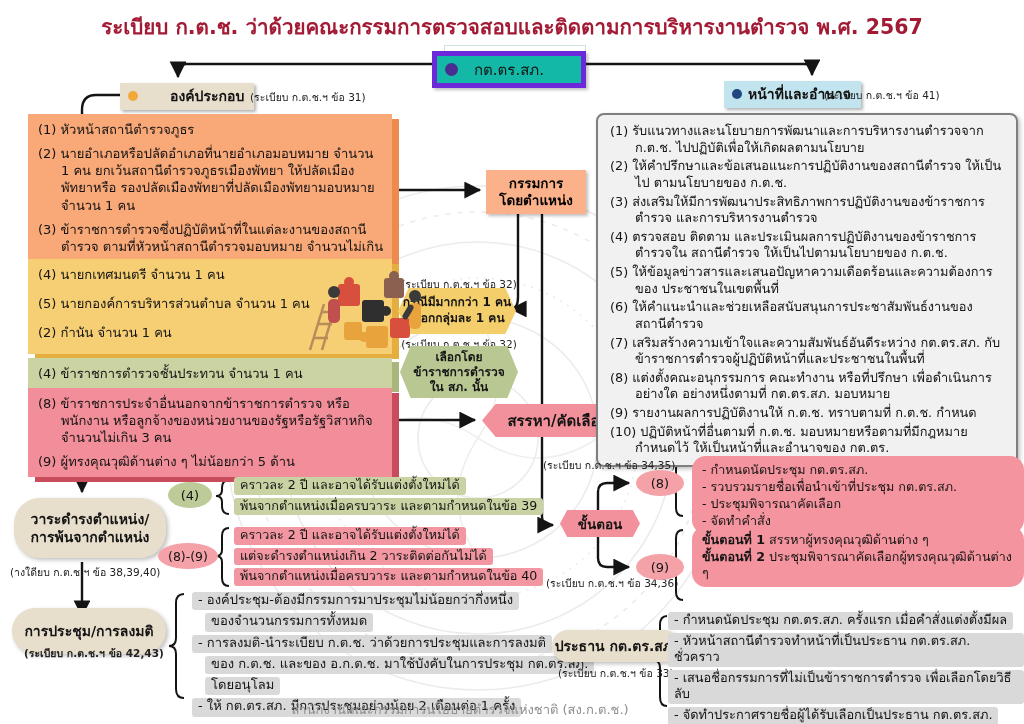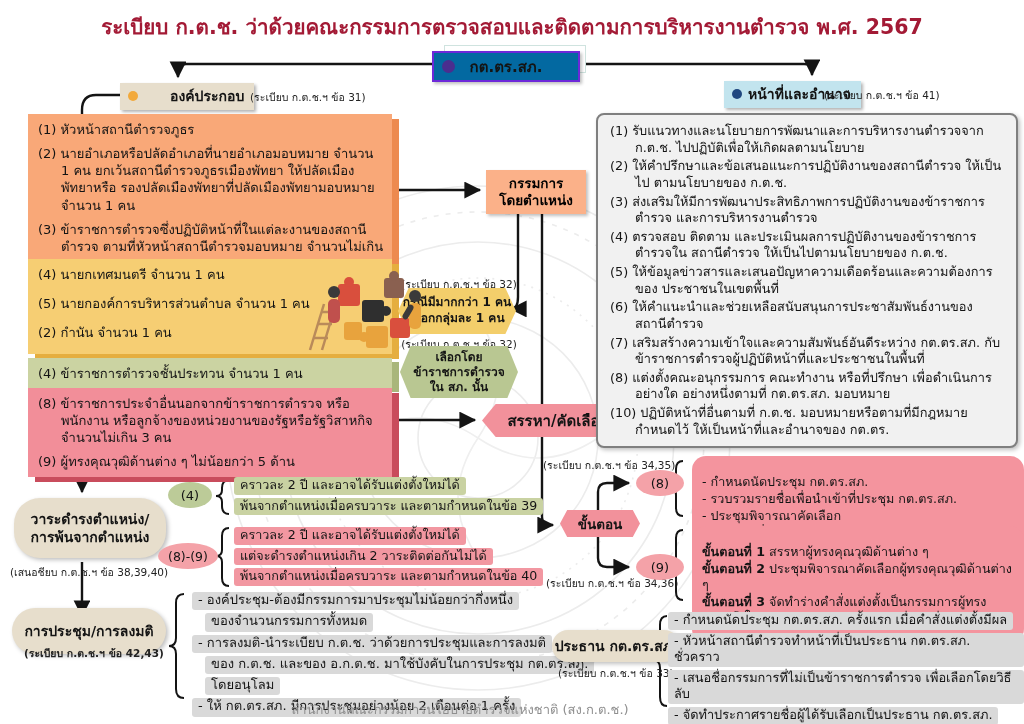--- a/index.html
+++ b/index.html
@@ -4,22 +4,22 @@
 <style>
   html,body{margin:0;padding:0;}
   body{font-family:"DejaVu Sans","Liberation Sans",sans-serif;background:#fff;}
   #stage{position:relative;width:1024px;height:724px;background:#fff;overflow:hidden;}
   .abs{position:absolute;}
   .z2{z-index:2;}
   
   .title{left:0;top:10px;width:1024px;text-align:center;font-size:20.5px;font-weight:bold;color:#A31A35;}
   
   .root-card{left:444px;top:45px;width:140px;height:26px;background:#fff;border:1px solid #cfe3df;}
-  .root-box{left:432px;top:51px;width:144px;height:27px;background:#0369a1;border:2px solid #6d28d9;
-    display:flex;align-items:center;justify-content:center;font-weight:bold;font-size:15px;color:#141414;
+  .root-box{left:432px;top:51px;width:144px;height:27px;background:#14b8a6;border:5px solid #6d28d9;
+    display:flex;align-items:center;justify-content:center;font-weight:normal;font-size:15px;color:#141414;
     box-shadow:2px 2px 3px rgba(0,0,0,.25);}
   .root-dot{position:absolute;left:8px;top:7px;width:13px;height:13px;border-radius:50%;background:#4A2E8F;}
   
   .hdr{display:flex;align-items:center;gap:6px;font-weight:bold;font-size:14px;color:#141414;
     padding:2px 10px 3px 8px;box-shadow:2px 2px 3px rgba(0,0,0,.3);}
   .hdr-left{left:120px;top:83px;background:#E7DECC;gap:32px;}
   .hdr-right{left:724px;top:81px;background:#C2E4EE;}
   .dot{width:10px;height:10px;border-radius:50%;display:inline-block;flex:0 0 auto;}
   .ref{font-size:10.5px;color:#222;}
   
@@ -44,21 +44,21 @@
   
   .duties{left:596px;top:113px;width:394px;background:#F1F1F1;border:2px solid #7F7F7F;border-radius:8px;
     padding:8px 12px 8px 12px;font-size:12.8px;line-height:1.3;color:#141414;box-shadow:2px 2px 4px rgba(0,0,0,.25);}
   .duty{padding-left:25px;text-indent:-25px;}
   .duty + .duty{margin-top:2px;}
   
   .ell{border-radius:50%;display:flex;align-items:center;justify-content:center;font-size:13px;color:#141414;}
   .ell-pink{background:#F4A2A8;}
   .ell-green{background:#BCCB98;}
   
-  .pbox{background:#F4949E;border-radius:14px;padding:18px 10px;font-size:12.6px;line-height:1.26;color:#141414;}
+  .pbox{background:#F4949E;border-radius:14px;padding:6px 10px;font-size:12.6px;line-height:1.26;color:#141414;}
   .pbox div + div{margin-top:1px;}
   
   .pill{background:#E7DECC;border-radius:26px;display:flex;flex-direction:column;align-items:center;justify-content:center;
     font-weight:bold;font-size:14px;color:#141414;text-align:center;line-height:1.3;box-shadow:2px 2px 4px rgba(0,0,0,.25);}
   
   .hl-line{margin-bottom:3px;}
   .hl-line > span{display:inline-block;padding:0 6px 2px 6px;border-radius:3px;}
   .hl-gray > span{background:#D9D9D9;}
   .hl-green > span{background:#C9D2A2;}
   .hl-pink > span{background:#F297A1;}
@@ -205,46 +205,46 @@
 
   <div class="abs z2 duties">
     <div class="duty">(1) รับแนวทางและนโยบายการพัฒนาและการบริหารงานตำรวจจาก ก.ต.ช. ไปปฏิบัติเพื่อให้เกิดผลตามนโยบาย</div>
     <div class="duty">(2) ให้คำปรึกษาและข้อเสนอแนะการปฏิบัติงานของสถานีตำรวจ ให้เป็นไป ตามนโยบายของ ก.ต.ช.</div>
     <div class="duty">(3) ส่งเสริมให้มีการพัฒนาประสิทธิภาพการปฏิบัติงานของข้าราชการตำรวจ และการบริหารงานตำรวจ</div>
     <div class="duty">(4) ตรวจสอบ ติดตาม และประเมินผลการปฏิบัติงานของข้าราชการตำรวจใน สถานีตำรวจ ให้เป็นไปตามนโยบายของ ก.ต.ช.</div>
     <div class="duty">(5) ให้ข้อมูลข่าวสารและเสนอปัญหาความเดือดร้อนและความต้องการของ ประชาชนในเขตพื้นที่</div>
     <div class="duty">(6) ให้คำแนะนำและช่วยเหลือสนับสนุนการประชาสัมพันธ์งานของสถานีตำรวจ</div>
     <div class="duty">(7) เสริมสร้างความเข้าใจและความสัมพันธ์อันดีระหว่าง กต.ตร.สภ. กับ ข้าราชการตำรวจผู้ปฏิบัติหน้าที่และประชาชนในพื้นที่</div>
     <div class="duty">(8) แต่งตั้งคณะอนุกรรมการ คณะทำงาน หรือที่ปรึกษา เพื่อดำเนินการอย่างใด อย่างหนึ่งตามที่ กต.ตร.สภ. มอบหมาย</div>
+    <div class="duty">(9) รายงานผลการปฏิบัติงานให้ ก.ต.ช. ทราบตามที่ ก.ต.ช. กำหนด</div>
     <div class="duty">(10) ปฏิบัติหน้าที่อื่นตามที่ ก.ต.ช. มอบหมายหรือตามที่มีกฎหมายกำหนดไว้ ให้เป็นหน้าที่และอำนาจของ กต.ตร.</div>
   </div>
 
   <div class="abs z2 hex hex-steps">ขั้นตอน</div>
   <div class="abs z2 ref" style="left:543px;top:457px;">(ระเบียบ ก.ต.ช.ฯ ข้อ 34,35)</div>
   <div class="abs z2 ell ell-pink" style="left:636px;top:470px;width:48px;height:26px;">(8)</div>
   <div class="abs z2 pbox" style="left:692px;top:456px;width:312px;">
     <div>- กำหนดนัดประชุม กต.ตร.สภ.</div>
     <div>- รวบรวมรายชื่อเพื่อนำเข้าที่ประชุม กต.ตร.สภ.</div>
     <div>- ประชุมพิจารณาคัดเลือก</div>
     <div>- จัดทำคำสั่ง</div>
   </div>
 
   <div class="abs z2 ref" style="left:546px;top:575px;">(ระเบียบ ก.ต.ช.ฯ ข้อ 34,36)</div>
   <div class="abs z2 ell ell-pink" style="left:636px;top:554px;width:48px;height:26px;">(9)</div>
   <div class="abs z2 pbox" style="left:692px;top:526px;width:312px;">
     <div><b>ขั้นตอนที่ 1</b><span> สรรหาผู้ทรงคุณวุฒิด้านต่าง ๆ</span></div>
     <div><b>ขั้นตอนที่ 2</b><span> ประชุมพิจารณาคัดเลือกผู้ทรงคุณวุฒิด้านต่าง ๆ</span></div>
-    <div><b>ขั้นตอนที่ 3</b><span> จัดทำร่างคำสั่งแต่งตั้งเป็นกรรมการผู้ทรงคุณวุฒิ ใน กต.ตร.สภ.</span></div>
   </div>
 
   <div class="abs z2 pill" style="left:14px;top:498px;width:152px;height:60px;">
     <span>วาระดำรงตำแหน่ง/</span>
     <span>การพ้นจากตำแหน่ง</span>
   </div>
-  <div class="abs z2 ref" style="left:10px;top:564px;">(เสนอชียบ ก.ต.ช.ฯ ข้อ 38,39,40)</div>
+  <div class="abs z2 ref" style="left:10px;top:564px;">(างใดียบ ก.ต.ช.ฯ ข้อ 38,39,40)</div>
 
   <div class="abs z2 ell ell-green" style="left:168px;top:482px;width:44px;height:26px;">(4)</div>
   <div class="abs z2 small-lines" style="left:234px;top:477px;">
     <div class="hl-line hl-green"><span>คราวละ 2 ปี และอาจได้รับแต่งตั้งใหม่ได้</span></div>
     <div class="hl-line hl-green"><span>พ้นจากตำแหน่งเมื่อครบวาระ และตามกำหนดในข้อ 39</span></div>
   </div>
 
   <div class="abs z2 ell ell-pink" style="left:158px;top:543px;width:60px;height:26px;font-size:12.5px;">(8)-(9)</div>
   <div class="abs z2 small-lines" style="left:234px;top:527px;">
     <div class="hl-line hl-pink"><span>คราวละ 2 ปี และอาจได้รับแต่งตั้งใหม่ได้</span></div>

